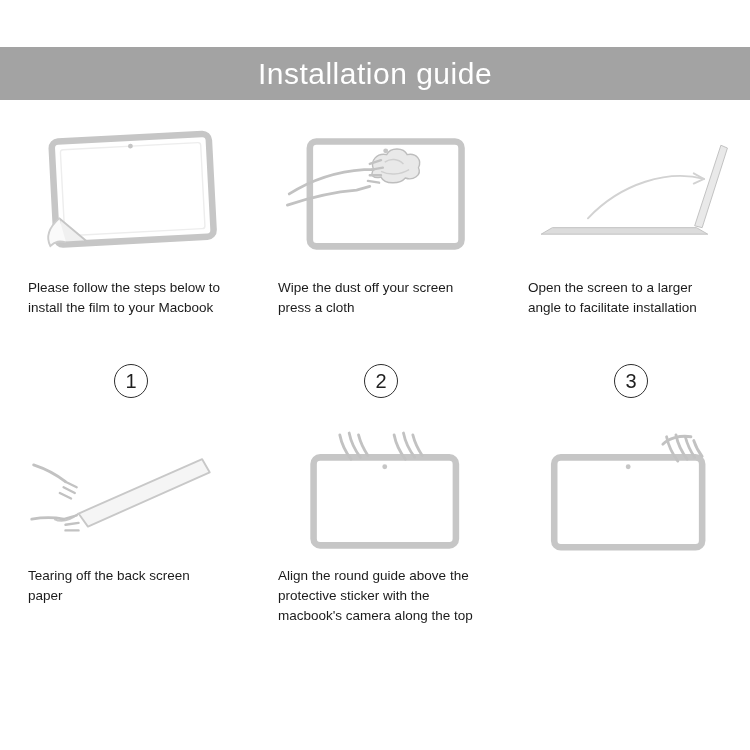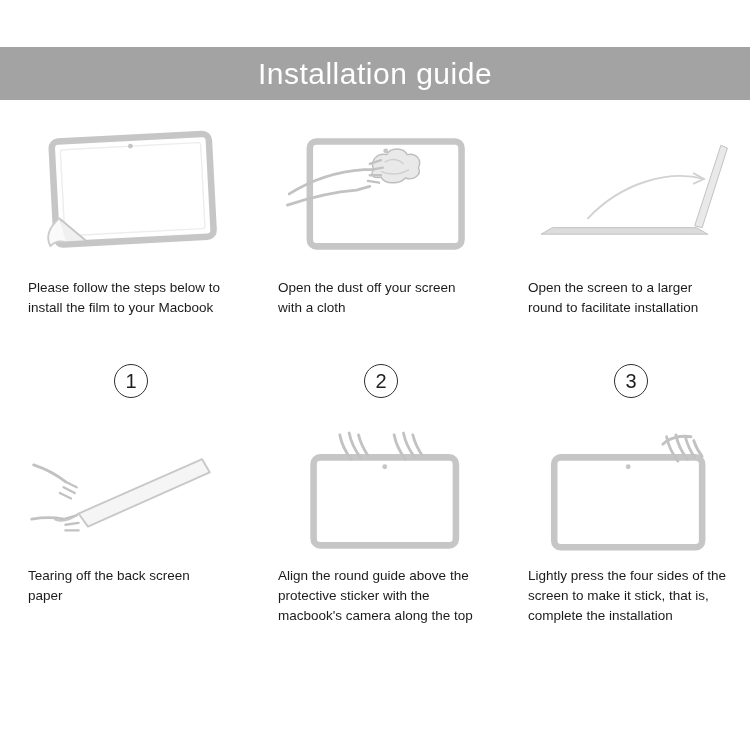--- a/index.html
+++ b/index.html
@@ -120,38 +120,38 @@
             <path d="M102 44 C98 34 106 26 116 28 C120 20 134 20 138 28 C148 26 154 34 150 42 C154 50 144 56 136 53 C130 60 114 60 110 52 C102 54 98 50 102 44 Z" fill="#e9e9e9" stroke="#bdbdbd" stroke-width="1.5"></path>
             <path d="M114 36 C120 32 128 32 134 38 M110 46 C118 50 130 50 140 44" stroke="#cfcfcf" stroke-width="1.5" fill="none"></path>
           </g>
           <g stroke="#c2c2c2" fill="none" stroke-linecap="round">
             <path d="M12 70 C34 56 62 46 92 44 L102 44" stroke-width="3"></path>
             <path d="M10 82 C34 74 58 68 84 66 L98 62" stroke-width="3"></path>
             <path d="M98 38 L110 34 M100 44 L112 42 M98 50 L110 50 M96 56 L108 58" stroke-width="2.5"></path>
           </g>
         </svg>
       </div>
-      <p class="desc">Open the dust off your screen with a cloth</p>
+      <p class="desc">Wipe the dust off your screen press a cloth</p>
       <div class="num">
         <span>2</span>
       </div>
     </section>
 
     <section class="step r1">
       <div class="illus">
         <svg width="212" height="134" viewBox="0 0 220 138">
           <path d="M26 106 L180 106 L192 113 L14 113 Z" fill="#dcdcdc" stroke="#c0c0c0" stroke-width="1"></path>
           <path d="M178 104 L206 18 L213 21 L186 106 Z" fill="#e9e9e9" stroke="#bfbfbf" stroke-width="1"></path>
           <g stroke="#d2d2d2" fill="none" stroke-linecap="round">
             <path d="M64 96 C100 58 150 44 188 54" stroke-width="2"></path>
             <path d="M188 54 L177 48 M188 54 L177 59" stroke-width="2"></path>
           </g>
         </svg>
       </div>
-      <p class="desc">Open the screen to a larger round to facilitate installation</p>
+      <p class="desc">Open the screen to a larger angle to facilitate installation</p>
       <div class="num">
         <span>3</span>
       </div>
     </section>
 
     <section class="step r2">
       <div class="illus">
         <svg width="212" height="122" viewBox="0 0 220 126">
           <path d="M54 86 L186 28 L194 42 L64 100 Z" fill="#f5f5f5" stroke="#c8c8c8" stroke-width="2" stroke-linejoin="round"></path>
           <path d="M54 86 C44 94 36 96 28 92" fill="none" stroke="#c8c8c8" stroke-width="2"></path>
@@ -194,20 +194,19 @@
       <div class="illus">
         <svg width="212" height="122" viewBox="0 0 220 126">
           <rect x="28" y="26" width="158" height="96" rx="7" fill="#ffffff" stroke="#c6c6c6" stroke-width="7"></rect>
           <circle cx="107" cy="36" r="2.6" fill="#c6c6c6"></circle>
           <g stroke="#c2c2c2" fill="none" stroke-linecap="round">
             <path d="M148 4 C150 14 154 22 160 30 M158 2 C160 12 164 20 170 28 M168 4 C170 12 174 20 178 26 M177 8 C179 14 182 20 186 25" stroke-width="3"></path>
             <path d="M144 12 C150 6 162 2 174 4" stroke-width="3"></path>
           </g>
         </svg>
       </div>
-      <p class="desc">Lightly press the four sides of the screen to make it stick, that is, complete the installation</p>
       <div class="num">
         <span>6</span>
       </div>
     </section>
 
   </main>
 </div>
 
 </body></html>

